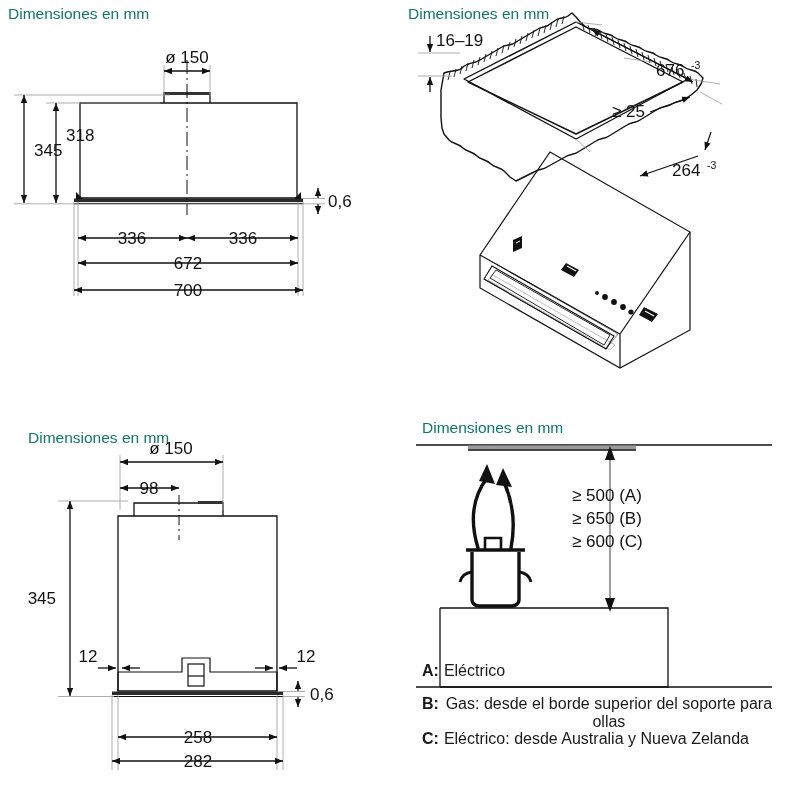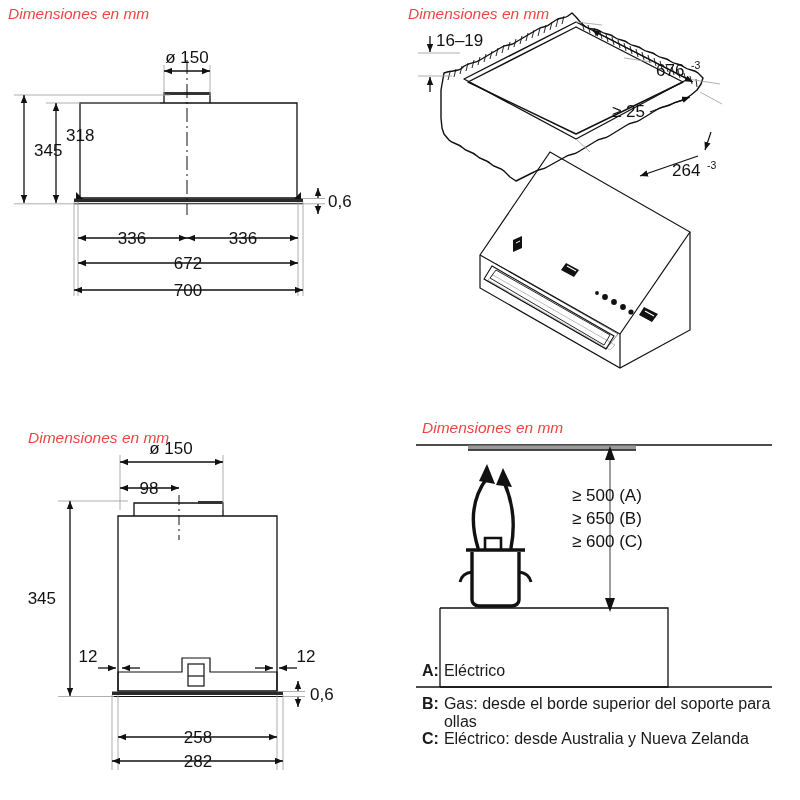--- a/index.html
+++ b/index.html
@@ -26,22 +26,21 @@
   #quad-tl { left: 0;   top: 0;   width: 400px; height: 400px; }
   #quad-tr { left: 400px; top: 0;   width: 400px; height: 400px; }
   #quad-bl { left: 0;   top: 400px; width: 400px; height: 400px; }
   #quad-br { left: 400px; top: 400px; width: 400px; height: 400px; }
 
   .heading {
     position: absolute;
     font-size: 15.5px;
     line-height: 1;
     white-space: nowrap;
-    color: #ef4444;
-    font-style: italic;
+    color: #0f766e;
   }
   #heading-tl { left: 8px;  top: 6px; }
   #heading-tr { left: 8px;  top: 6px; }
   #heading-bl { left: 28px; top: 30px; }
   #heading-br { left: 22px; top: 20px; }
 
   svg { position: absolute; left: 0; top: 0; display: block; overflow: visible; }
 
   .dimtext {
     font-family: "Liberation Sans", sans-serif;
@@ -54,21 +53,21 @@
     fill: #111111;
   }
 
   .legend-row {
     position: absolute;
     display: flex;
     align-items: flex-start;
     gap: 5px;
   }
   .legend-key { font-weight: bold; }
-  .legend-val { max-width: 330px; }
+  .legend-val { max-width: 330px; text-align: center; }
 
   #legend-a { left: 22px; top: 262px; }
   #legend-b { left: 22px; top: 295px; }
   #legend-c { left: 22px; top: 330px; }
 </style>
 </head>
 <body>
 
 <div class="page">
 

